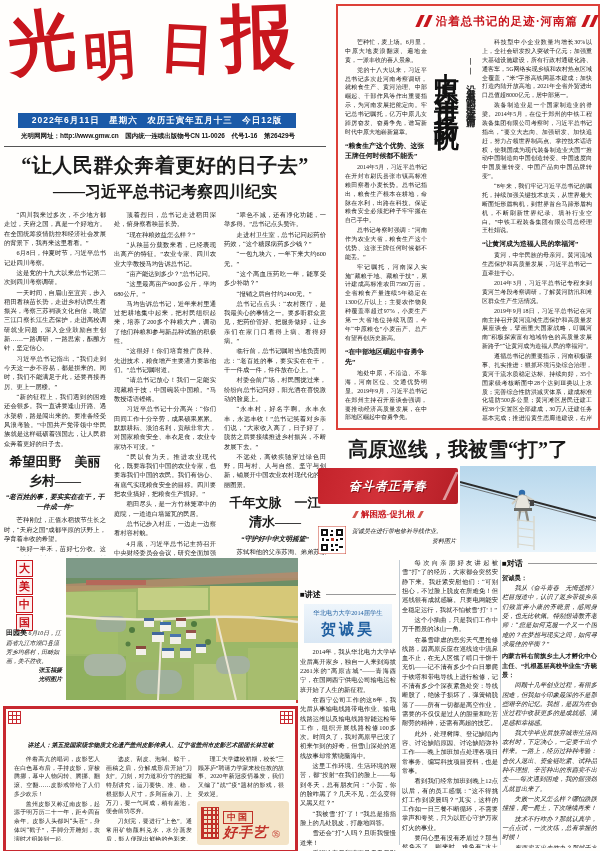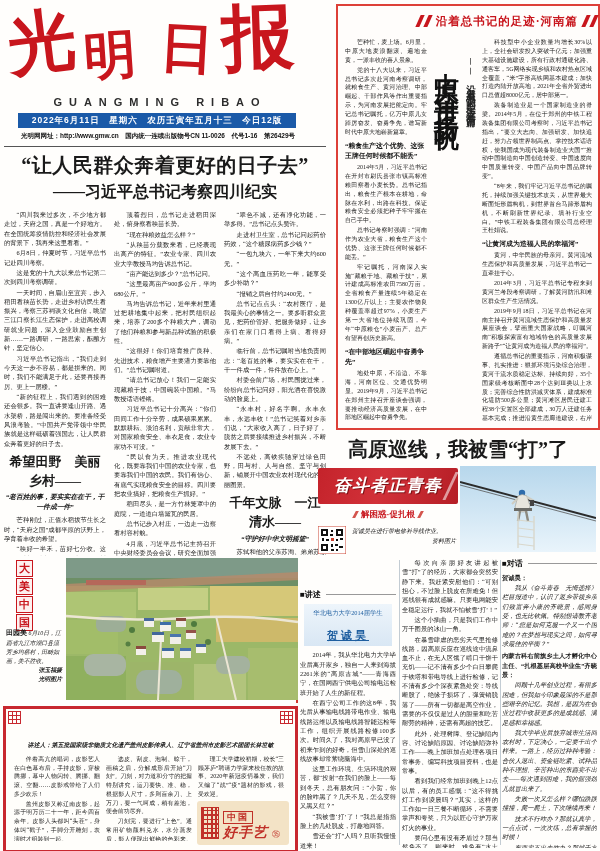--- a/index.html
+++ b/index.html
@@ -44,37 +44,37 @@
   .vert-s{position:absolute;left:126px;top:52px;height:255px;writing-mode:vertical-rl;
           font-size:9.5px;font-weight:700;letter-spacing:3px;color:#222;}
 
   
   .pl-h{position:absolute;left:316px;top:436px;width:284px;text-align:center;
         font-size:20px;font-weight:700;}
   .banner{position:absolute;left:318px;top:468px;width:140px;height:36px;
           background:linear-gradient(105deg,#c4232b,#d23139 45%,#b51e26);
           border-radius:2px;overflow:hidden;}
   .banner span{display:block;text-align:center;line-height:36px;color:#fff;
-               font-size:17px;font-weight:700;font-style:italic;letter-spacing:1px;
+               font-size:12px;font-weight:700;font-style:italic;letter-spacing:1px;
                text-shadow:1px 1px 0 #7e1014;}
   .banner:after{content:"";position:absolute;right:6px;top:4px;width:3px;height:28px;
                 background:rgba(255,255,255,.55);transform:skewX(-25deg);}
   .banner-sub{position:absolute;left:318px;top:509px;width:140px;text-align:center;
               color:#c8161d;font-size:8.5px;font-weight:700;}
   .tick{display:inline-block;width:3px;height:7px;background:#d4554d;transform:skewX(-28deg);margin:0 2px;vertical-align:-1px;}
   .photo-cap{position:absolute;left:352px;top:527px;width:104px;font-size:6px;font-style:italic;
              line-height:1.6;color:#222;}
   .photo-cap .crd{display:block;text-align:right;}
   .sec-head{display:flex;align-items:center;font-family:"Liberation Sans",sans-serif;
             font-size:8px;font-weight:700;color:#111;margin-bottom:3px;}
   .sec-head .rule{flex:1;border-top:1px solid #999;margin-left:5px;}
   .byline-box{margin:2px auto 4px;width:92%;padding:4px 0 3px;text-align:center;
               background:linear-gradient(#eef5fb,#d9e7f4);color:#1f5fa0;}
   .byline-box .sch{font-size:6.3px;display:block;}
-  .byline-box .nm{font-size:11px;font-weight:700;letter-spacing:3px;display:block;margin-top:10px;text-decoration:underline;}
+  .byline-box .nm{font-size:15px;font-weight:700;letter-spacing:3px;display:block;margin-top:1px;}
   .vrule{position:absolute;width:1px;background:#c3ccd3;}
   .redrule{position:absolute;width:2px;background:#d2372f;}
 
   
   .dm-char{width:15px;height:15px;border:1.5px solid #c8161d;background:#fdf1f0;color:#c8161d;
            font-size:11px;font-weight:700;text-align:center;line-height:15px;margin-bottom:1px;}
   .dm-cap{position:absolute;left:6px;top:628px;width:56px;font-size:5.9px;font-style:italic;line-height:1.55;}
   .dm-cap b{font-style:normal;font-size:7px;}
   .dm-cap .crd{display:block;text-align:right;font-weight:700;}
 
@@ -102,21 +102,20 @@
 </head>
 <body>
 
 <div id="page">
 
   <div class="abs" style="left:0;top:0;width:330px;height:150px;">
     <span class="mast-char" style="left:8px;top:8px;font-size:68px;transform:rotate(-7deg);">光</span>
     <span class="mast-char" style="left:84px;top:30px;font-size:52px;transform:rotate(-4deg);">明</span>
     <span class="mast-char" style="left:160px;top:22px;font-size:54px;transform:rotate(3deg);">日</span>
     <span class="mast-char" style="left:222px;top:2px;font-size:72px;transform:rotate(-2deg);">报</span>
-    <div class="latin">GUANGMING RIBAO</div>
     <div class="datebar">2022年6月11日　星期六　农历壬寅年五月十三　今日12版</div>
     <div class="infoline">光明网网址：http://www.gmw.cn　国内统一连续出版物号CN 11-0026　代号1-16　第26429号</div>
     <div class="mastrule"></div>
   </div>
 
   <div class="lead-h1">“让人民群众奔着更好的日子去”</div>
   <div class="lead-h2">——习近平总书记考察四川纪实</div>
   <div class="col" style="left:4px;top:210px;width:102px;height:346px;">
       <div class="blk blk-p">“四川我来过多次，不少地方都走过，天府之国，真是一个好地方。在全国统筹疫情防控和经济社会发展的背景下，我再来这里看看。”</div>
       <div class="blk blk-p">6月8日，仲夏时节，习近平总书记赴四川考察。</div>

